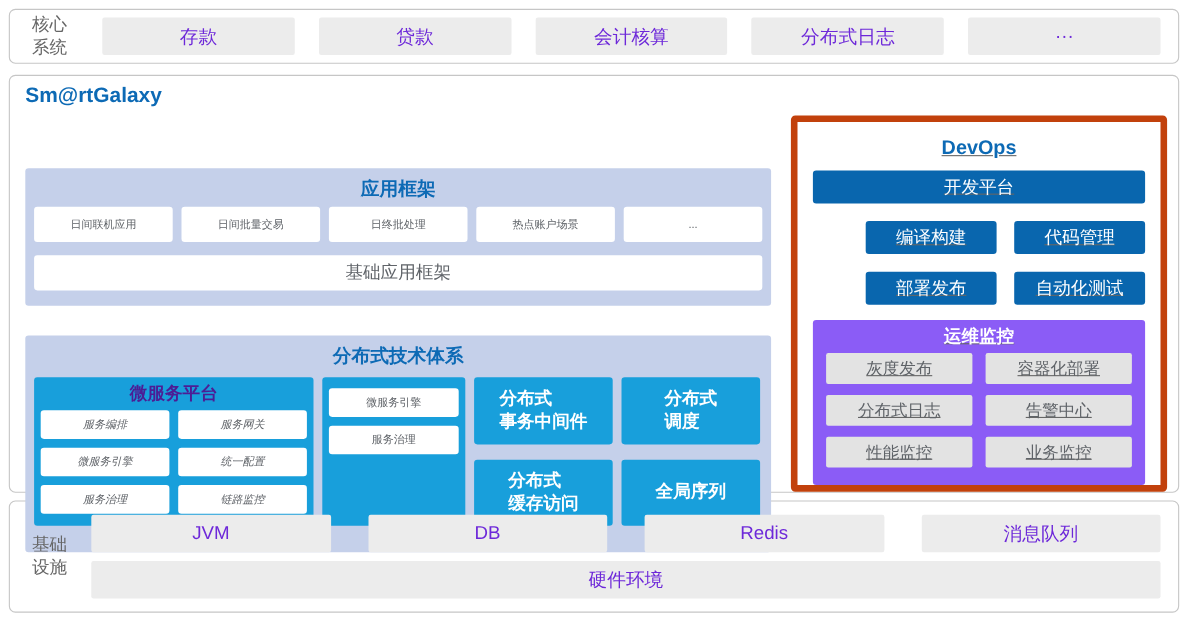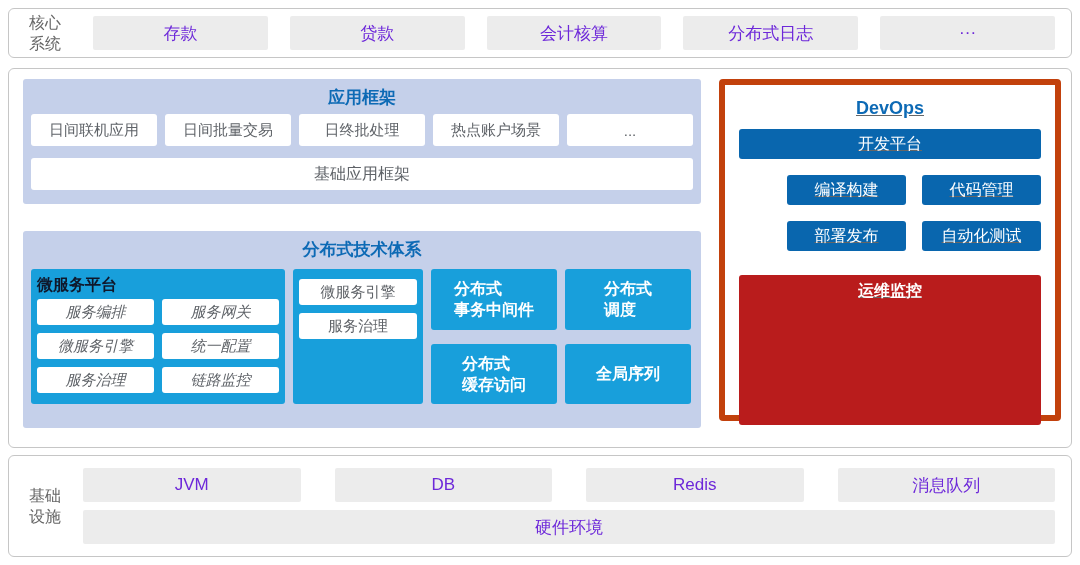--- a/index.html
+++ b/index.html
@@ -23,21 +23,21 @@
     color: #6d28d9;
     font-size: 17px;
     display: flex; align-items: center; justify-content: center;
     border-radius: 2px;
   }
   .side-label {
     color: #666; font-size: 16px; line-height: 21px;
     text-align: center; flex: 0 0 52px;
   }
   .white-chip {
-    background: #ffffff; color: #5f6368; font-size: 15px;
+    background: #ffffff; color: #5f6368; font-size: 10px;
     display: flex; align-items: center; justify-content: center;
     border-radius: 3px;
   }
 
   
   .top-bar {
     height: 50px;
     display: flex; align-items: center;
     padding: 0 16px 0 10px; gap: 22px;
   }
@@ -58,34 +58,34 @@
   .section {
     background: #c5d0ea; border-radius: 3px;
     padding: 4px 8px 10px 8px;
   }
   .section-title {
     color: #0d6ab5; font-weight: bold; font-size: 17px;
     text-align: center; line-height: 30px;
   }
 
   
-  .app-framework { height: 125px; }
+  .app-framework { height: 125px; margin-top: 48px; }
   .af-row { display: flex; gap: 8px; margin-top: 1px; }
   .af-row .white-chip { flex: 1; height: 32px; }
   .af-base { margin-top: 12px; height: 32px; font-size: 16px; }
 
   
   .distributed { margin-top: 27px; height: 197px; }
   .dist-grid { display: flex; gap: 8px; margin-top: 4px; height: 135px; }
   .cyan-panel {
     background: #189fdb; border-radius: 3px; padding: 2px 6px 8px 6px;
   }
   .cyan-panel .panel-head {
-    color: #0f172a; font-weight: bold; font-size: 16px;
-    text-align: left; line-height: 28px;
+    color: #4c1d95; font-weight: bold; font-size: 16px;
+    text-align: center; line-height: 28px;
   }
   .ms-panel { width: 254px; }
   .ms-grid { display: grid; grid-template-columns: 1fr 1fr; gap: 8px 8px; }
   .ms-grid .white-chip { height: 26px; font-style: italic; }
   .st-panel { width: 130px; }
   .st-panel .panel-head { line-height: 21px; padding: 3px 0 6px; white-space: pre-line; }
   .st-panel .white-chip { height: 26px; margin-top: 8px; }
   .cyan-col { width: 126px; display: flex; flex-direction: column; gap: 14px; }
   .cyan-block {
     background: #189fdb; border-radius: 3px; color: #fff;
@@ -106,22 +106,22 @@
   }
   .dark-box {
     background: #0966ae; color: #fff; font-size: 16px;
     display: flex; align-items: center; justify-content: center;
     border-radius: 3px; height: 30px;
   }
   .devops .dev-platform { margin-top: 2px; }
   .tool-row { display: flex; gap: 16px; margin-top: 16px; margin-left: 48px; }
   .tool-row .dark-box { flex: 1; }
   .monitor {
-    margin-top: 24px; height: 150px;
-    background: #b91c1c; border-radius: 3px; padding: 2px 12px 10px 12px;
+    margin-top: 14px; height: 150px;
+    background: #8b5cf6; border-radius: 3px; padding: 2px 12px 10px 12px;
   }
   .monitor-title {
     color: #fff; font-weight: bold; font-size: 16px;
     text-align: center; line-height: 28px;
   }
   .monitor-grid { display: grid; grid-template-columns: 1fr 1fr; gap: 10px 12px; }
   .monitor-grid .chip {
     background: #e3e3e3; color: #5f6368; font-size: 15px;
     display: flex; align-items: center; justify-content: center;
     border-radius: 2px; height: 28px;
@@ -149,20 +149,21 @@
       <div>系统</div>
     </div>
     <div class="gray-box">存款</div>
     <div class="gray-box">贷款</div>
     <div class="gray-box">会计核算</div>
     <div class="gray-box">分布式日志</div>
     <div class="gray-box">···</div>
   </div>
 
   <div class="main-panel outer-box">
+    <div class="panel-title">Sm@rtGalaxy</div>
 
     <div class="panel-body">
       <div class="left-col">
 
         <div class="section app-framework">
           <div class="section-title">应用框架</div>
           <div class="af-row">
             <div class="white-chip">日间联机应用</div>
             <div class="white-chip">日间批量交易</div>
             <div class="white-chip">日终批处理</div>
@@ -216,20 +217,28 @@
         <div class="tool-row">
           <div class="dark-box">编译构建</div>
           <div class="dark-box">代码管理</div>
         </div>
         <div class="tool-row">
           <div class="dark-box">部署发布</div>
           <div class="dark-box">自动化测试</div>
         </div>
         <div class="monitor">
           <div class="monitor-title">运维监控</div>
+          <div class="monitor-grid">
+            <div class="chip">灰度发布</div>
+            <div class="chip">容器化部署</div>
+            <div class="chip">分布式日志</div>
+            <div class="chip">告警中心</div>
+            <div class="chip">性能监控</div>
+            <div class="chip">业务监控</div>
+          </div>
         </div>
       </div>
 
     </div>
   </div>
 
   <div class="bottom-bar outer-box">
     <div class="side-label">
       <div>基础</div>
       <div>设施</div>

